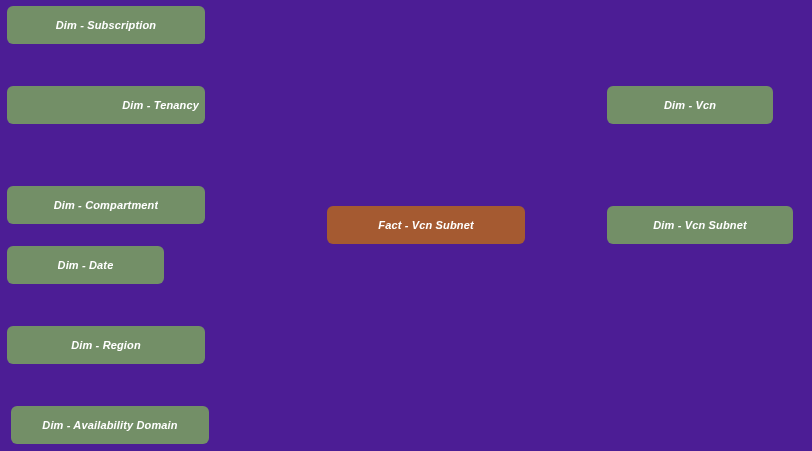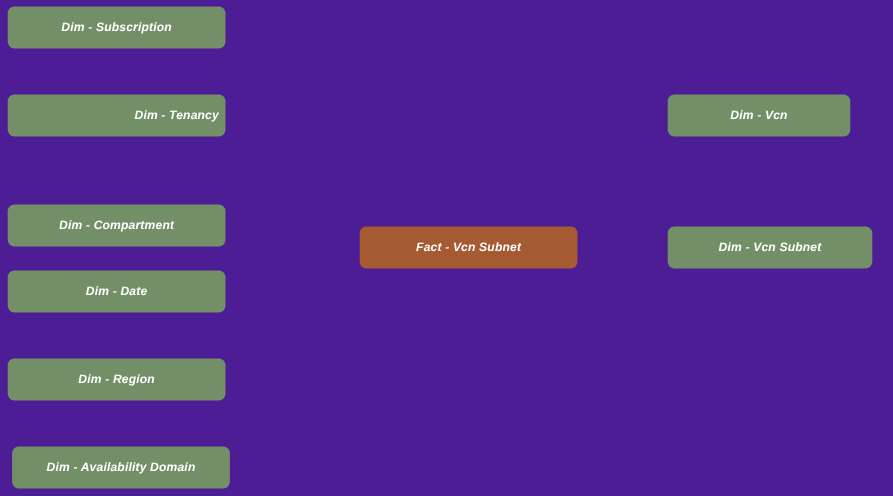--- a/index.html
+++ b/index.html
@@ -50,21 +50,21 @@
 <div id="canvas" style="background: #4c1d95; font-style: italic;">
     <div class="node dim" style="left: 7px; top: 6px; width: 198px; height: 38px; background: rgb(115, 143, 103);">
       <span class="node-label" style="color: rgb(255, 255, 255);">Dim - Subscription</span>
     </div>
     <div class="node dim" style="left: 7px; top: 86px; width: 198px; height: 38px; background: rgb(115, 143, 103); justify-content: flex-end;">
       <span class="node-label" style="color: rgb(255, 255, 255);">Dim - Tenancy</span>
     </div>
     <div class="node dim" style="left: 7px; top: 166px; width: 198px; height: 38px; background: rgb(115, 143, 103); margin-top: 20px;">
       <span class="node-label" style="color: rgb(255, 255, 255);">Dim - Compartment</span>
     </div>
-    <div class="node dim" style="left: 7px; top: 246px; width: 198px; height: 38px; background: rgb(115, 143, 103);">
+    <div class="node dim" style="left: 7px; top: 246px; width: 157px; height: 38px; background: rgb(115, 143, 103);">
       <span class="node-label" style="color: rgb(255, 255, 255);">Dim - Date</span>
     </div>
     <div class="node dim" style="left: 7px; top: 326px; width: 198px; height: 38px; background: rgb(115, 143, 103);">
       <span class="node-label" style="color: rgb(255, 255, 255);">Dim - Region</span>
     </div>
     <div class="node dim" style="left: 11px; top: 406px; width: 198px; height: 38px; background: rgb(115, 143, 103);">
       <span class="node-label" style="color: rgb(255, 255, 255);">Dim - Availability Domain</span>
     </div>
     <div class="node fact" style="left: 327px; top: 206px; width: 198px; height: 38px; background: rgb(165, 90, 49);">
       <span class="node-label" style="color: rgb(255, 255, 255);">Fact - Vcn Subnet</span>

